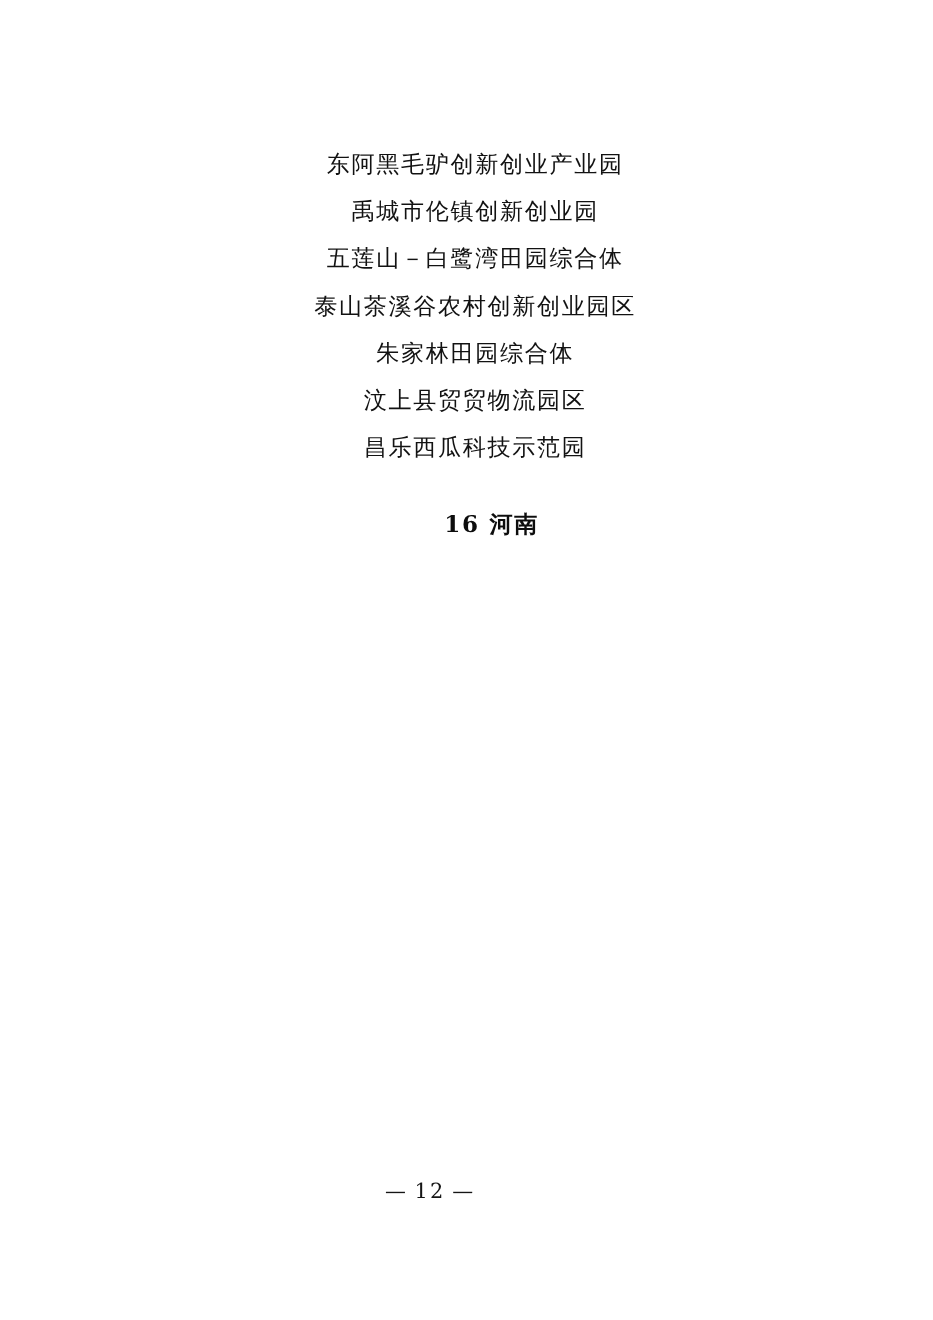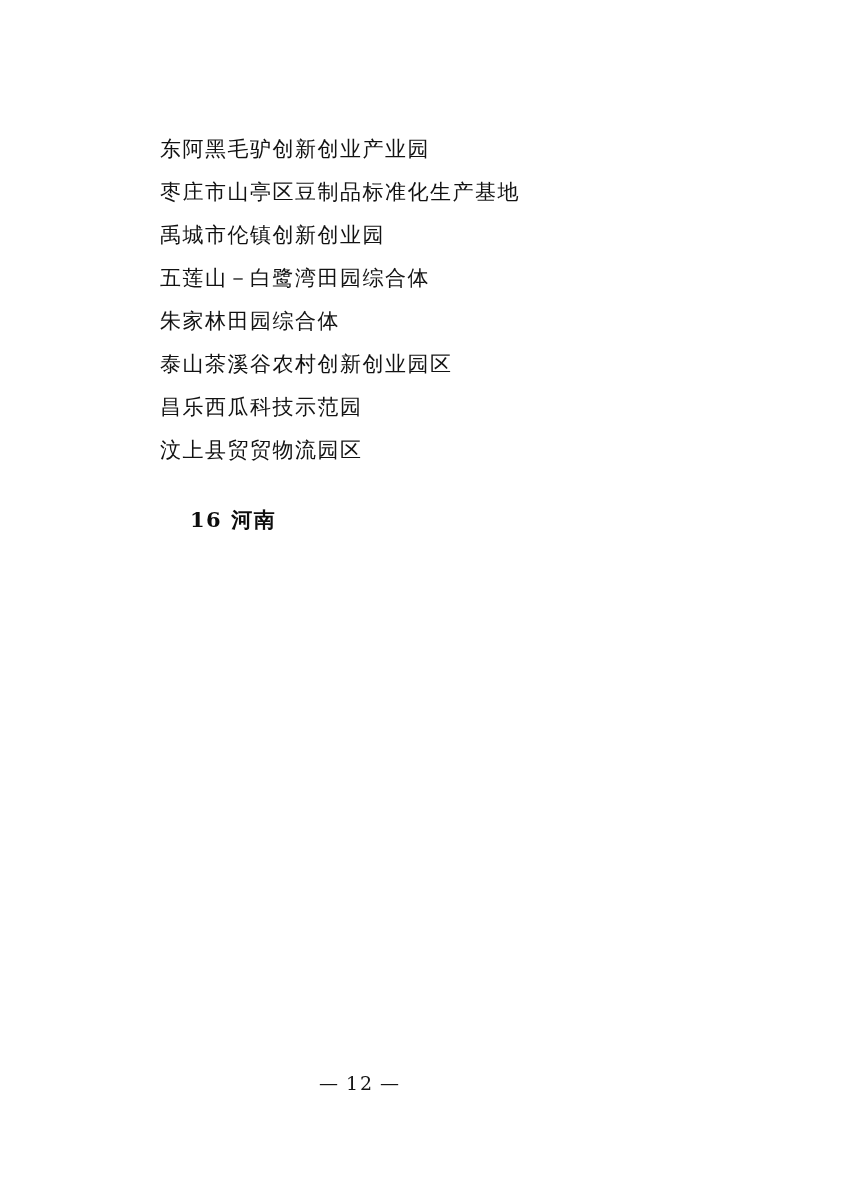--- a/index.html
+++ b/index.html
@@ -16,23 +16,24 @@
     overflow: hidden;
   }
   .page {
     position: relative;
     width: 848px;
     height: 1200px;
     box-sizing: border-box;
   }
   .content {
     position: absolute;
-    left: 160px;
+    left: 132px;
     top: 128px;
     width: 600px;
+    text-align: center;
   }
   .entry {
     font-size: 21px;
     line-height: 43px;
     letter-spacing: 1.5px;
     color: #121212;
     white-space: nowrap;
     font-family: "DejaVu Serif", "Liberation Serif", serif;
   }
   .section-heading {
@@ -54,42 +55,42 @@
   .page-footer {
     position: absolute;
     left: 0;
     top: 1072px;
     width: 720px;
     text-align: center;
     font-size: 19px;
     letter-spacing: 2px;
     color: #151515;
     font-family: "DejaVu Serif", "Liberation Serif", serif;
+    padding-left: 31px;
   }
   .page-footer .dash {
     display: inline-block;
     padding: 0 6px;
   }
 </style>
 </head>
 <body>
 
 <div class="page">
 
   <div class="content">
 
     <div>
       <div class="entry">东阿黑毛驴创新创业产业园</div>
-      <div class="entry">枣庄市山亭区豆制品标准化生产基地</div>
       <div class="entry">禹城市伦镇创新创业园</div>
       <div class="entry">五莲山－白鹭湾田园综合体</div>
+      <div class="entry">泰山茶溪谷农村创新创业园区</div>
       <div class="entry">朱家林田园综合体</div>
-      <div class="entry">泰山茶溪谷农村创新创业园区</div>
+      <div class="entry">汶上县贸贸物流园区</div>
       <div class="entry">昌乐西瓜科技示范园</div>
-      <div class="entry">汶上县贸贸物流园区</div>
     </div>
 
     <div class="section-heading">
       <span class="sec-num">16</span><span>河南</span>
     </div>
 
 
   </div>
 
   <div class="page-footer">

